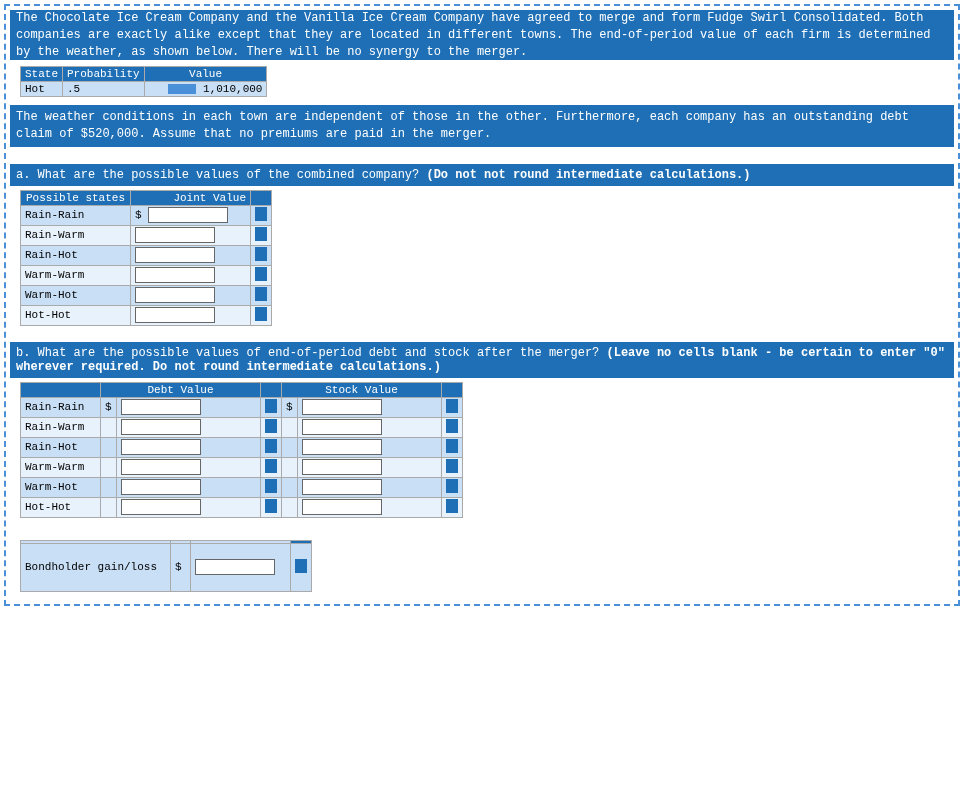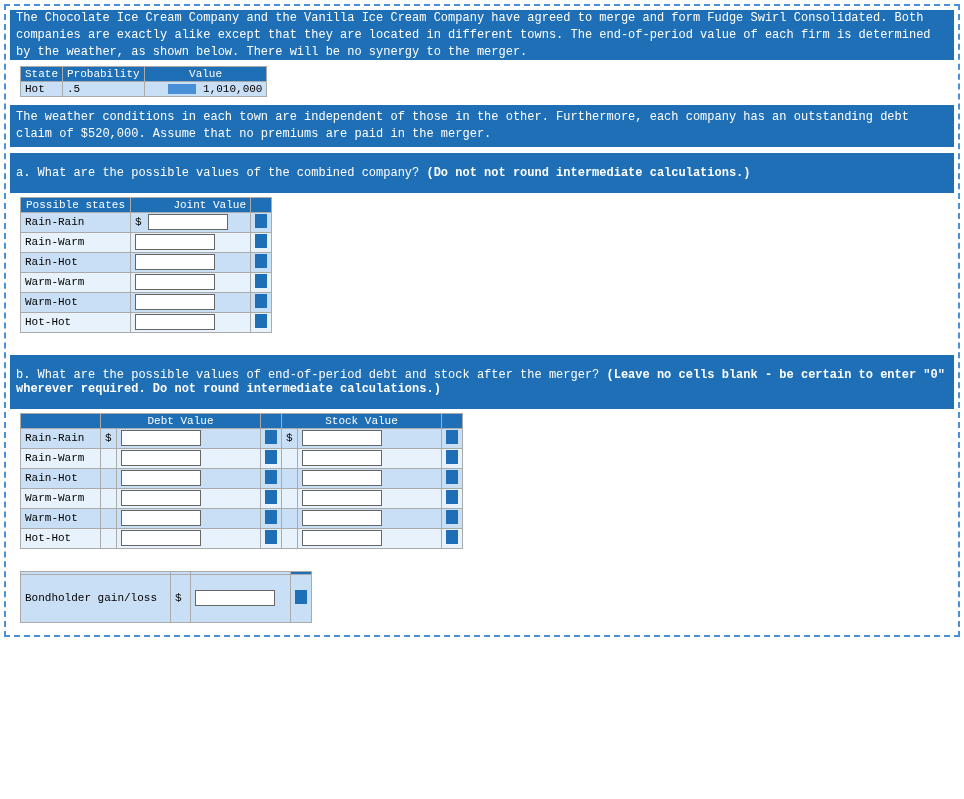--- a/index.html
+++ b/index.html
@@ -59,29 +59,28 @@
       height: 14px;
       cursor: pointer;
       display: inline-block;
     }
     .section-label {
       background: #1e6fb5;
       color: #fff;
       padding: 4px 6px;
       font-size: 12px;
       line-height: 1.4;
-      margin-bottom: 6px;
+      margin-bottom: 17px;
     }
     .question-text {
       background: #1e6fb5;
       color: #fff;
-      padding: 13px 6px;
+      padding: 4px 6px;
       font-size: 12px;
       margin-bottom: 4px;
-      margin-top: 6px;
     }
     .question-text b { font-weight: bold; }
     .bar-visual {
       display: inline-block;
       background: #4a90d9;
       height: 10px;
       vertical-align: middle;
     }
     .section-c-table {
       margin-left: 10px;

